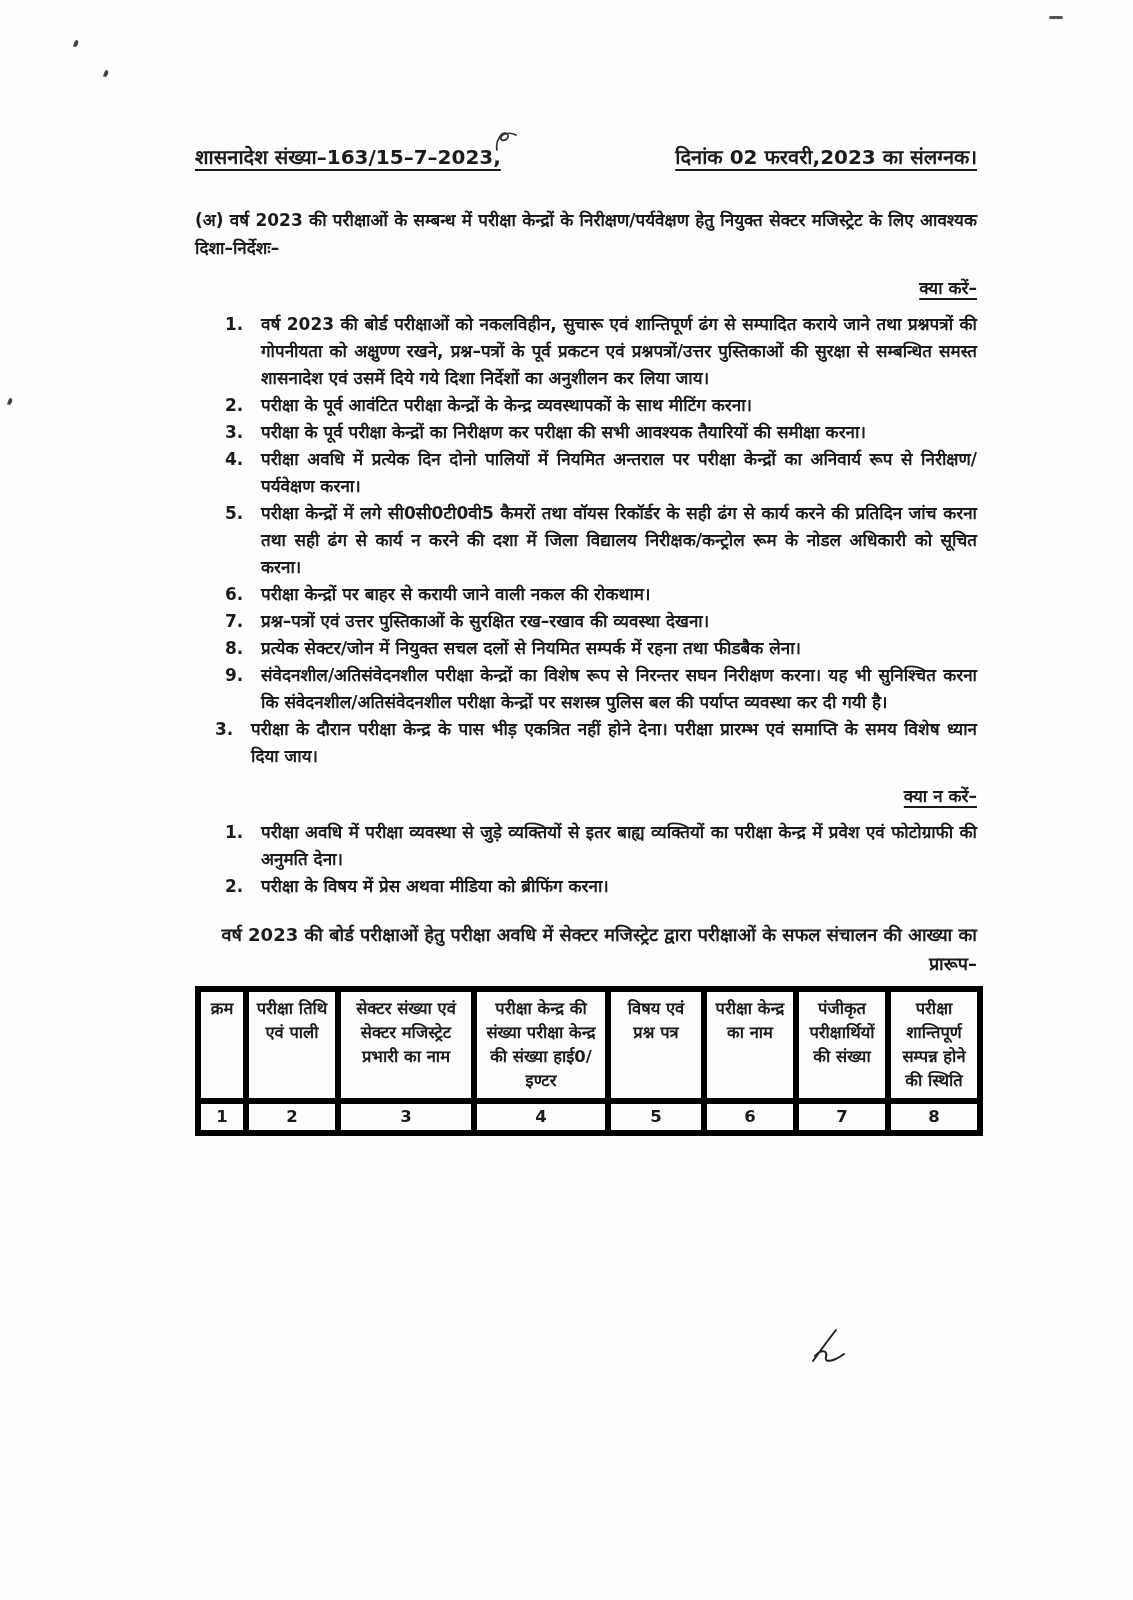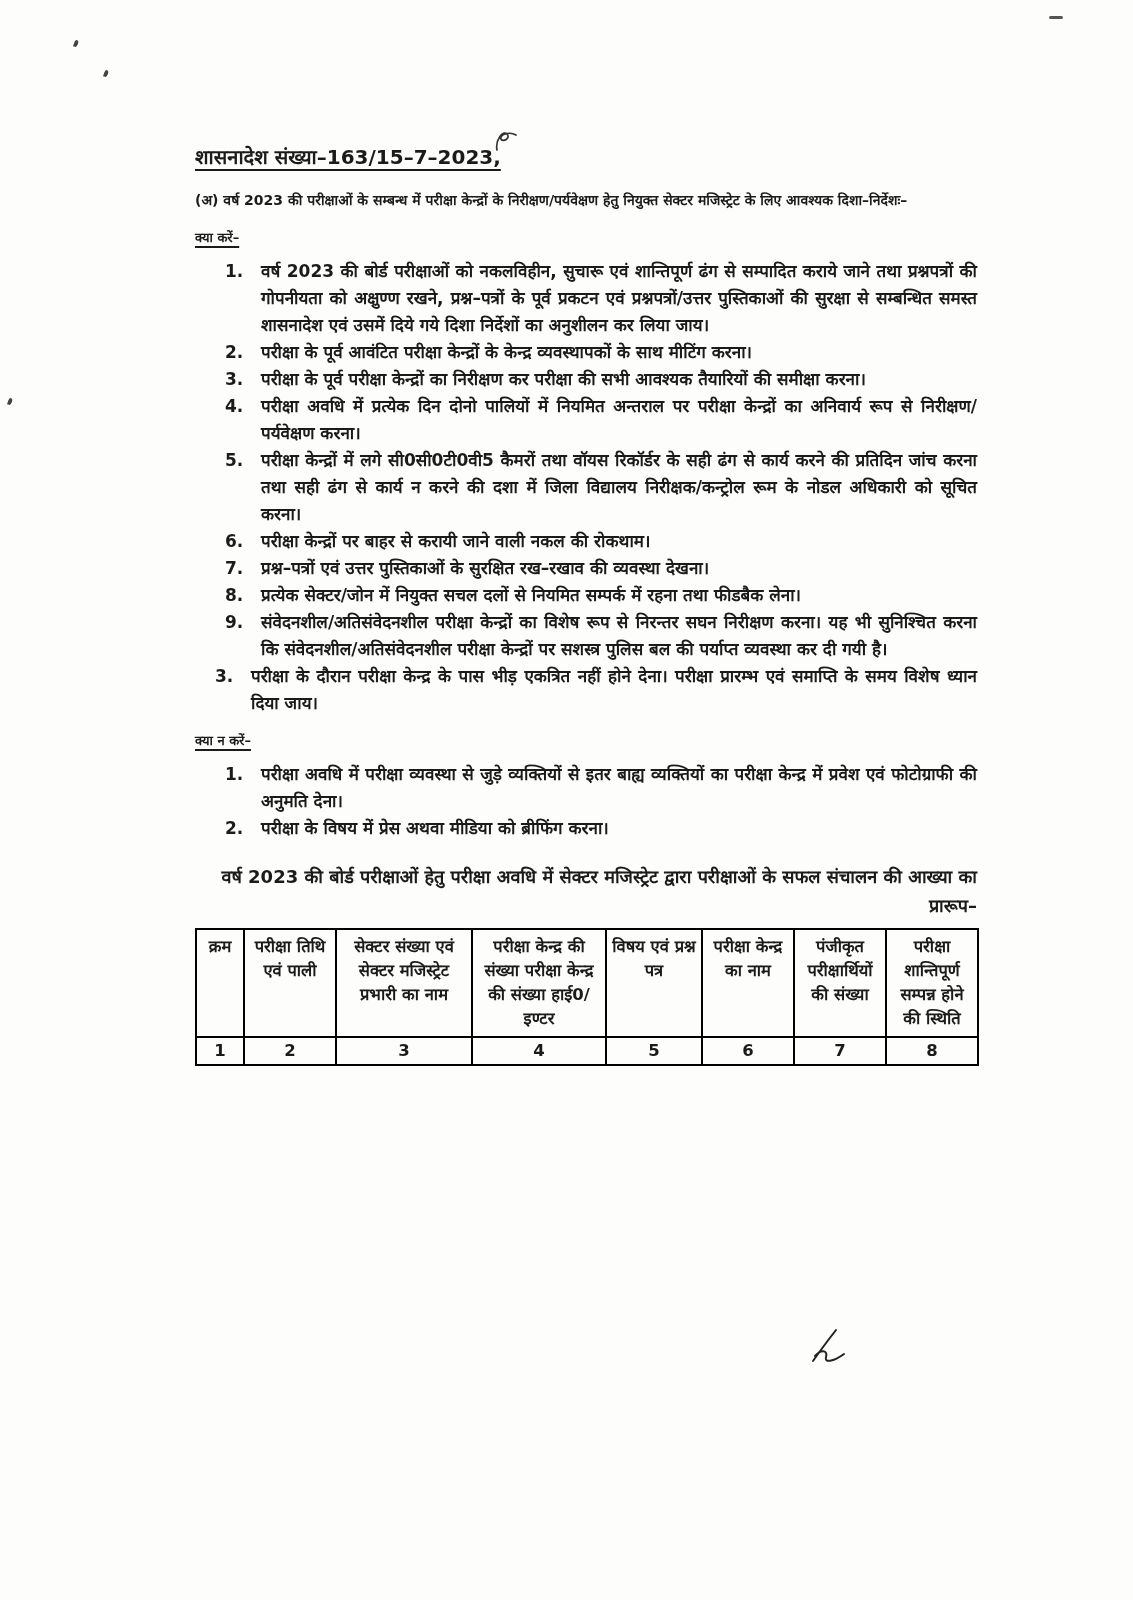--- a/index.html
+++ b/index.html
@@ -32,33 +32,33 @@
     font-weight: 700;
   }
   .doc-header span {
     text-decoration: underline;
     text-decoration-thickness: 2px;
     text-underline-offset: 5px;
   }
 
   
   .intro {
-    margin-top: 16px;
-    font-size: 14px;
+    margin-top: 36px;
+    font-size: 17px;
     line-height: 28px;
     font-weight: 600;
     text-align: justify;
   }
 
   
   .center-title {
     margin-top: 14px;
     margin-bottom: 12px;
-    text-align: left;
-    font-size: 13px;
+    text-align: right;
+    font-size: 17px;
     font-weight: 700;
     text-decoration: underline;
     text-decoration-thickness: 2px;
     text-underline-offset: 4px;
   }
 
   
   .num-list { list-style: none; margin-left: 30px; }
   .num-list li {
     display: flex;
@@ -83,21 +83,21 @@
   }
 
   
   table.report {
     margin-top: 8px;
     width: 100%;
     border-collapse: collapse;
     table-layout: fixed;
   }
   table.report th, table.report td {
-    border: 2px solid #000000;
+    border: 6px solid #000000;
     font-size: 16.5px;
     font-weight: 600;
     text-align: center;
     vertical-align: top;
     padding: 5px 4px;
     line-height: 24px;
   }
   table.report td {
     font-weight: 700;
     padding: 2px 4px;
@@ -143,20 +143,21 @@
   </svg>
 
   <svg class="mark" style="top:1328px; left:806px;" width="44" height="38" viewBox="0 0 44 38">
     <path d="M30 2 C23 11, 14 23, 7 33 M9 28 C15 21, 22 22, 20 29 C18 35, 27 34, 38 26" fill="none" stroke="#222" stroke-width="2" stroke-linecap="round"></path>
   </svg>
 
   <div class="content">
 
     <div class="doc-header">
       <span>शासनादेश संख्या–163/15–7–2023,</span>
+      <span>दिनांक 02 फरवरी,2023 का संलग्नक।</span>
     </div>
 
     <p class="intro">(अ) वर्ष 2023 की परीक्षाओं के सम्बन्ध में परीक्षा केन्द्रों के निरीक्षण/पर्यवेक्षण हेतु नियुक्त सेक्टर मजिस्ट्रेट के लिए आवश्यक दिशा–निर्देशः–</p>
 
     <h3 class="center-title">क्या करें–</h3>
 
     <ol class="num-list">
       <li>
           <span class="num">1.</span>
           <span class="txt">वर्ष 2023 की बोर्ड परीक्षाओं को नकलविहीन, सुचारू एवं शान्तिपूर्ण ढंग से सम्पादित कराये जाने तथा प्रश्नपत्रों की गोपनीयता को अक्षुण्ण रखने, प्रश्न–पत्रों के पूर्व प्रकटन एवं प्रश्नपत्रों/उत्तर पुस्तिकाओं की सुरक्षा से सम्बन्धित समस्त शासनादेश एवं उसमें दिये गये दिशा निर्देशों का अनुशीलन कर लिया जाय।</span>

